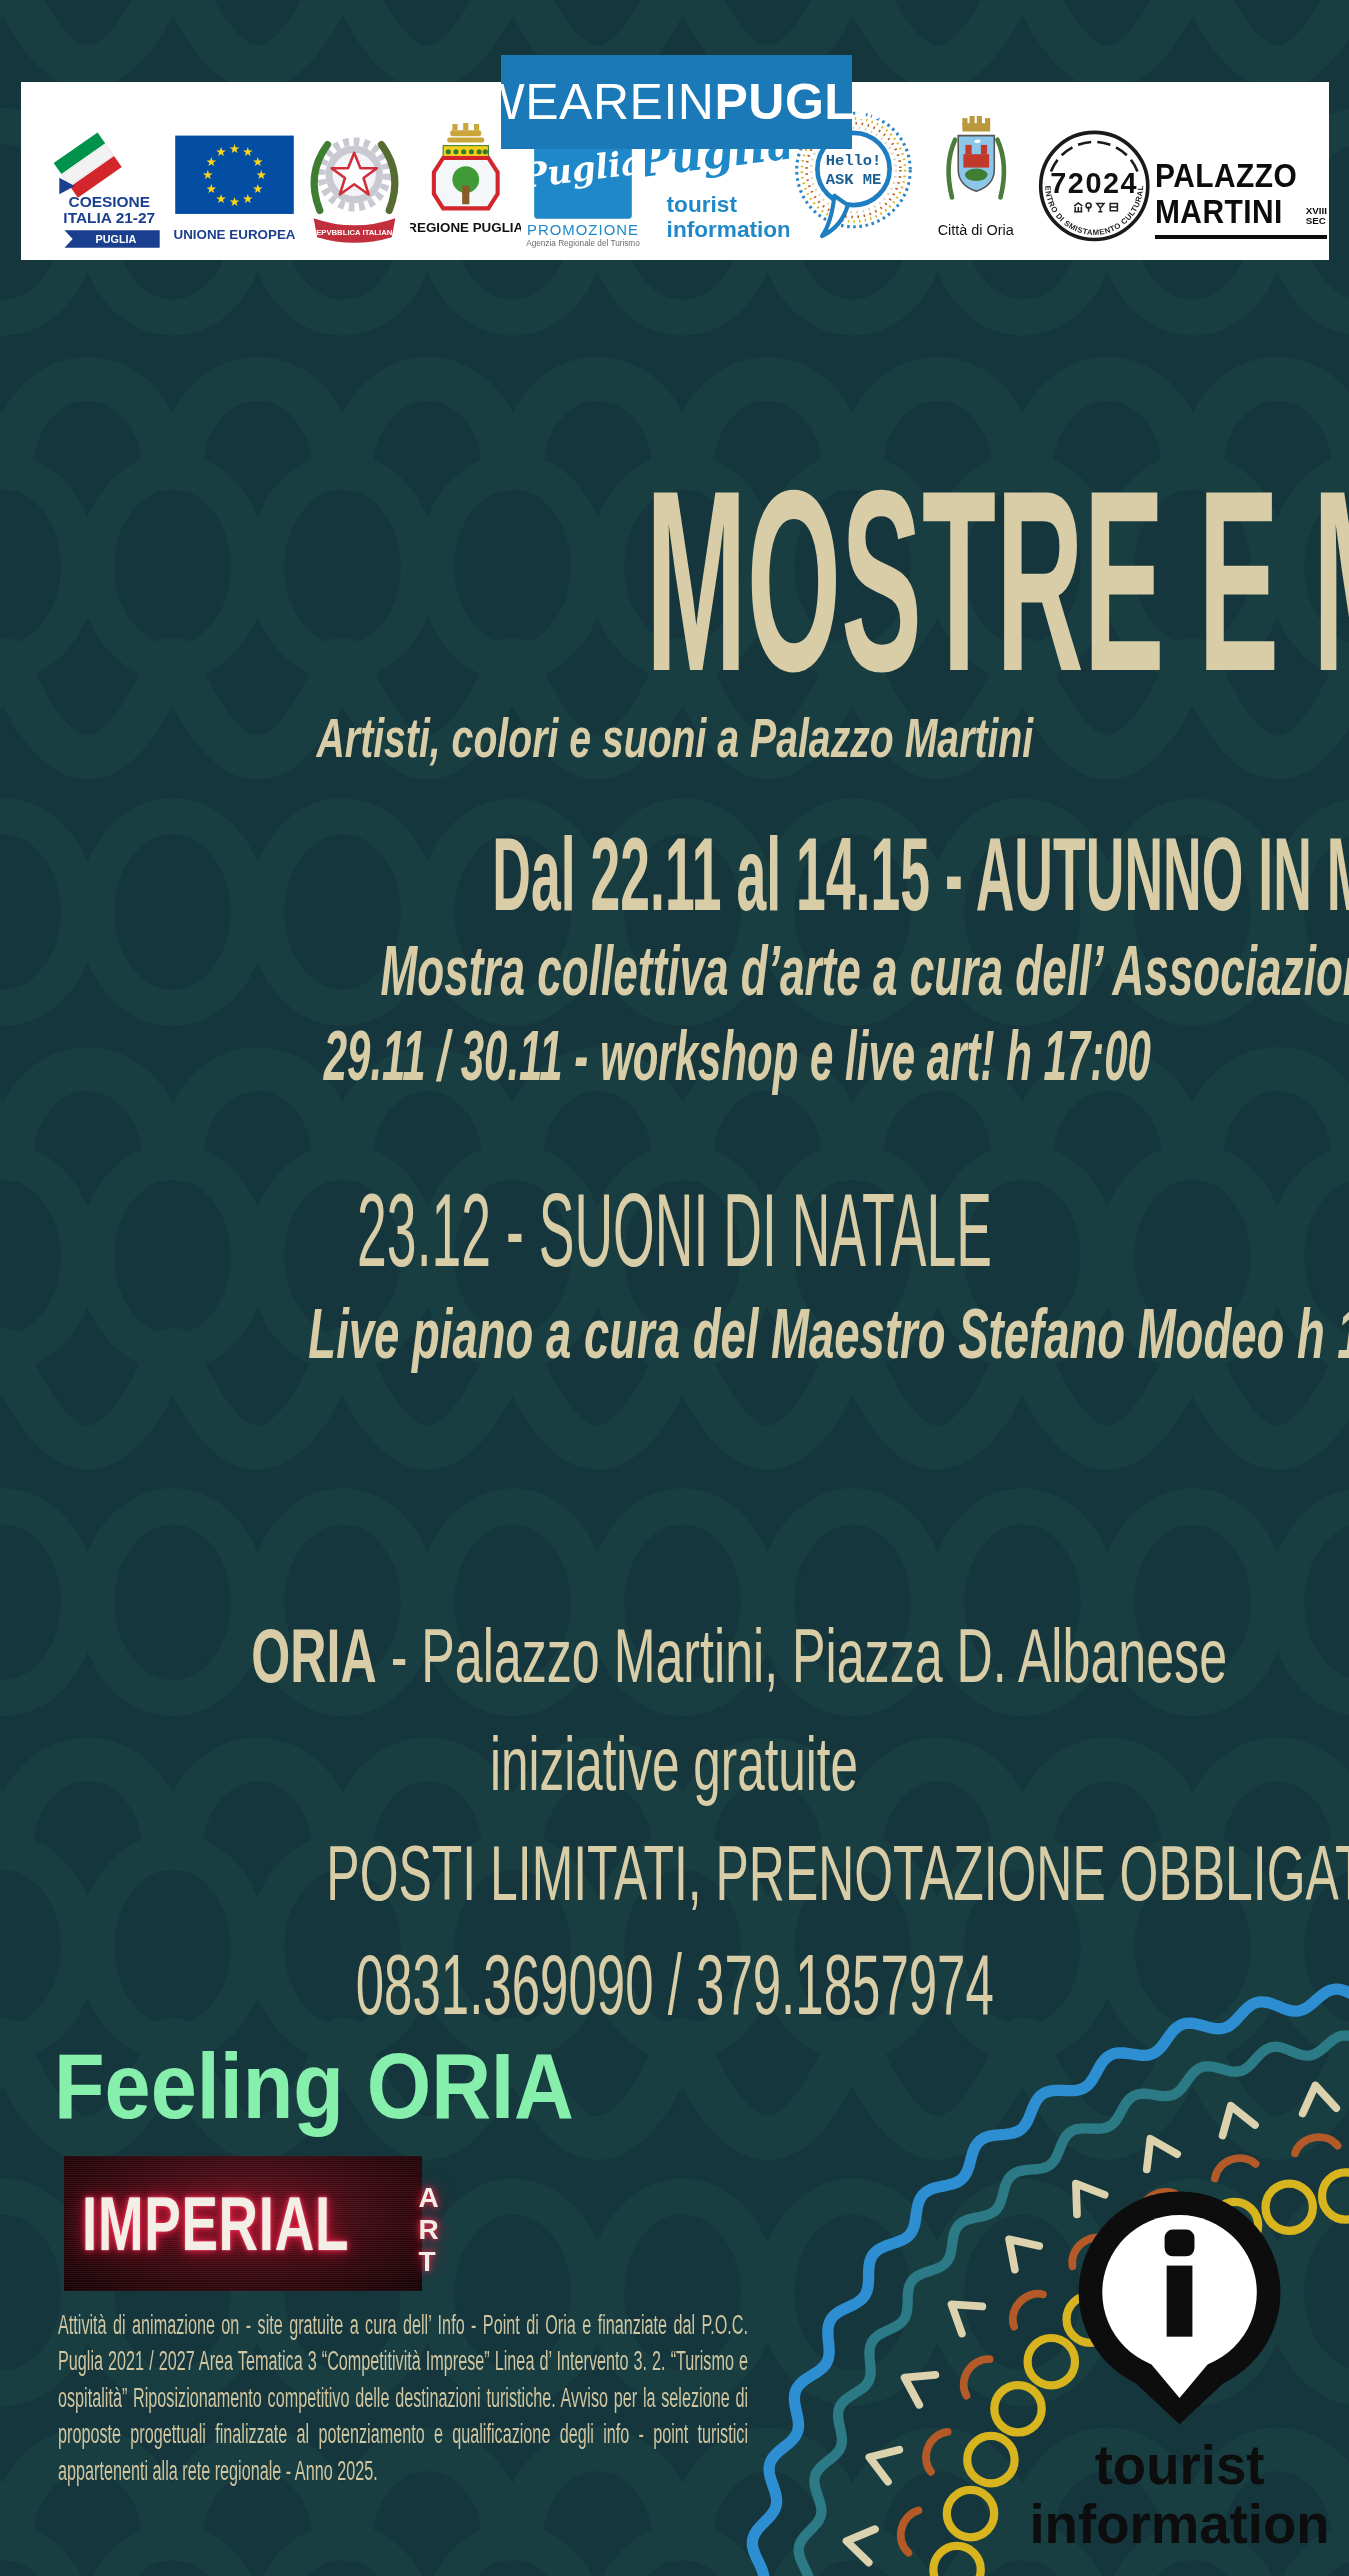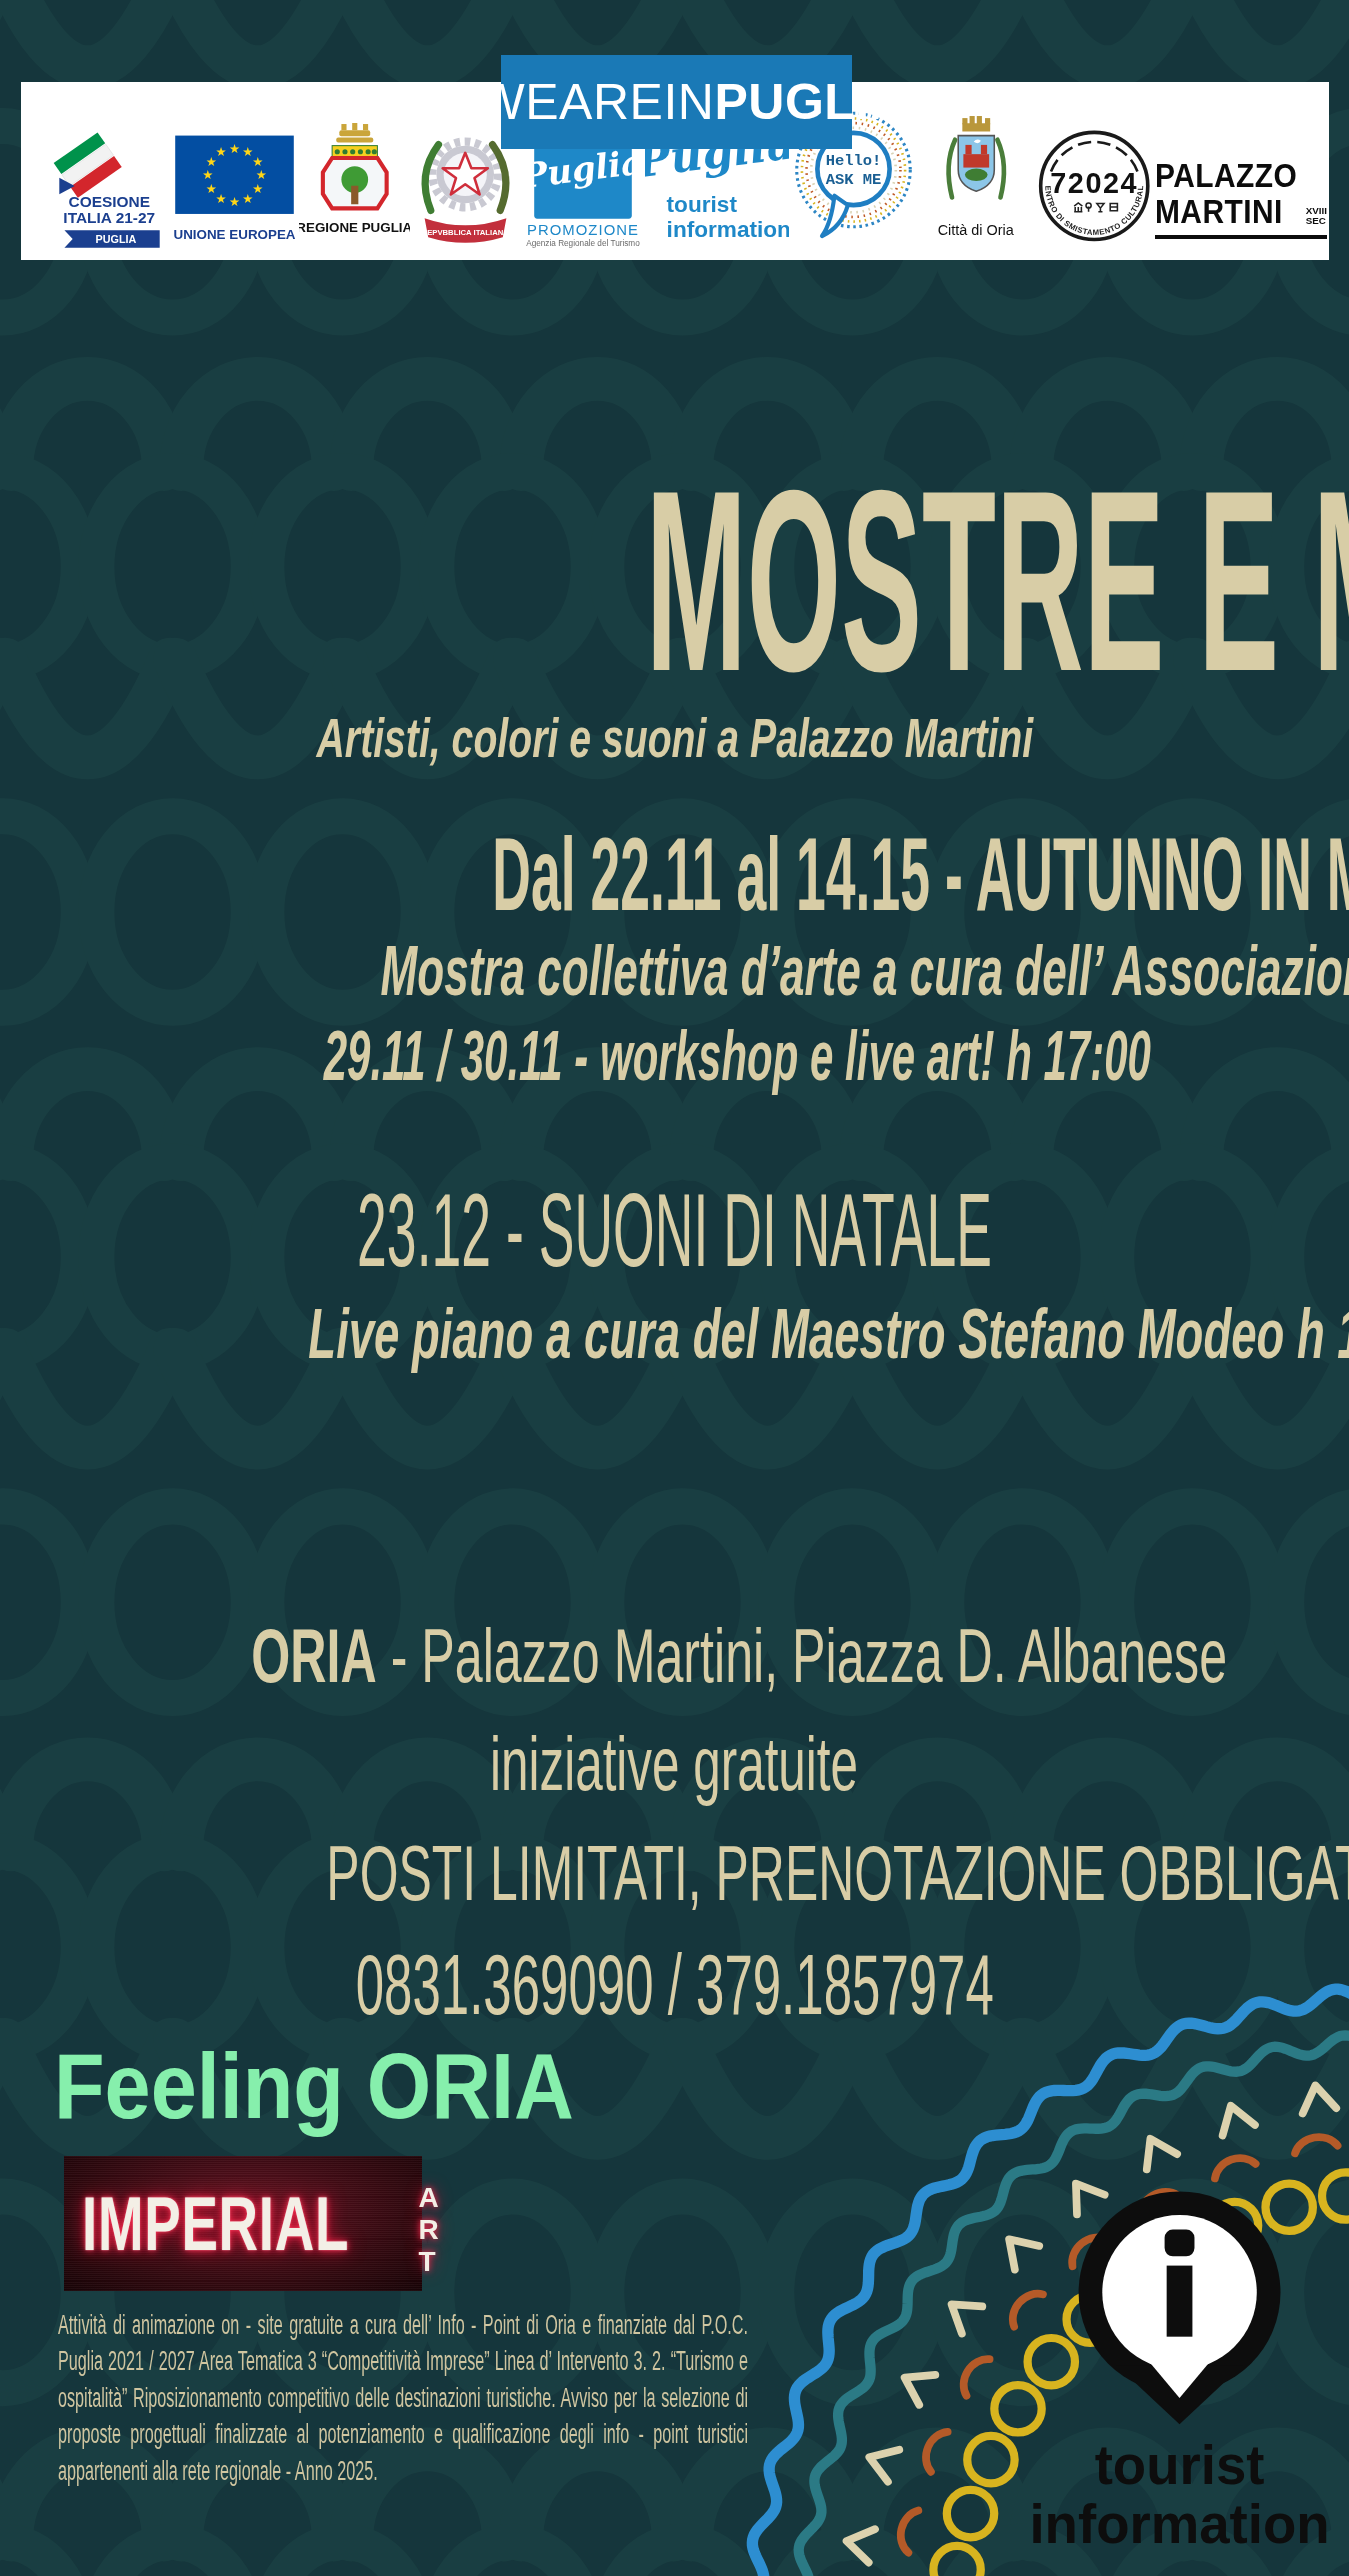--- a/index.html
+++ b/index.html
@@ -321,20 +321,33 @@
             <text x="124.99999999999999" y="38" text-anchor="middle" font-size="24" fill="#ffd617">★</text>
             <text x="151" y="44.966679003209194" text-anchor="middle" font-size="24" fill="#ffd617">★</text>
             <text x="170.0333209967908" y="63.99999999999998" text-anchor="middle" font-size="24" fill="#ffd617">★</text>
           </g>
         <text x="125" y="205" text-anchor="middle" font-size="26" font-weight="800" class="eu-label">UNIONE EUROPEA</text>
       </svg>
     </div>
 
     <div class="logo">
       <svg width="111" height="126" viewBox="0 0 215 245">
+        <circle cx="107" cy="100" r="56" fill="#c9c9d2"></circle>
+        <circle cx="107" cy="100" r="64" fill="none" stroke="#c9c9d2" stroke-width="16" stroke-dasharray="11 9"></circle>
+        <circle cx="107" cy="100" r="42" fill="#f4f4f8"></circle>
+        <path d="M107 58 L119 88 L151 88 L125 107 L135 139 L107 119 L79 139 L89 107 L63 88 L95 88 Z" fill="#ffffff" stroke="#cf2e3b" stroke-width="5" stroke-linejoin="round"></path>
+        <path d="M40 170 Q12 100 55 42" fill="none" stroke="#3f7d33" stroke-width="14" stroke-linecap="round"></path>
+        <path d="M175 170 Q203 100 160 42" fill="none" stroke="#556b2f" stroke-width="14" stroke-linecap="round"></path>
+        <path d="M28 185 Q107 213 187 185 L180 222 Q107 244 35 222 Z" fill="#c22f3c"></path>
+        <text x="107" y="218" text-anchor="middle" font-size="15" font-weight="700" fill="#ffffff">REPVBBLICA ITALIANA</text>
+      </svg>
+    </div>
+
+    <div class="logo">
+      <svg width="111" height="126" viewBox="0 0 215 245">
         <g>
           <rect x="78" y="14" width="60" height="12" rx="4" fill="#caa53a"></rect>
           <rect x="82" y="2" width="10" height="12" fill="#caa53a"></rect>
           <rect x="103" y="0" width="10" height="14" fill="#caa53a"></rect>
           <rect x="124" y="2" width="10" height="12" fill="#caa53a"></rect>
           <rect x="72" y="28" width="72" height="10" rx="4" fill="#caa53a"></rect>
         </g>
         <g>
           <rect x="64" y="44" width="88" height="24" fill="#f6d01f" stroke="#2f7c31" stroke-width="2"></rect>
           <circle cx="74" cy="56" r="5" fill="#2f7c31"></circle>
@@ -345,33 +358,20 @@
             <circle cx="146" cy="56" r="5" fill="#2f7c31"></circle>
           <polygon points="64,68 152,68 170,96 170,138 152,166 64,166 46,138 46,96" fill="#f4f7f9" stroke="#d3262c" stroke-width="8"></polygon>
           <circle cx="108" cy="110" r="26" fill="#3f9b35"></circle>
           <rect x="101" y="122" width="14" height="36" fill="#8a5a2a"></rect>
         </g>
         <text x="107" y="212" text-anchor="middle" font-size="26" font-weight="800" fill="#111111">REGIONE PUGLIA</text>
       </svg>
     </div>
 
     <div class="logo">
-      <svg width="111" height="126" viewBox="0 0 215 245">
-        <circle cx="107" cy="100" r="56" fill="#c9c9d2"></circle>
-        <circle cx="107" cy="100" r="64" fill="none" stroke="#c9c9d2" stroke-width="16" stroke-dasharray="11 9"></circle>
-        <circle cx="107" cy="100" r="42" fill="#f4f4f8"></circle>
-        <path d="M107 58 L119 88 L151 88 L125 107 L135 139 L107 119 L79 139 L89 107 L63 88 L95 88 Z" fill="#ffffff" stroke="#cf2e3b" stroke-width="5" stroke-linejoin="round"></path>
-        <path d="M40 170 Q12 100 55 42" fill="none" stroke="#3f7d33" stroke-width="14" stroke-linecap="round"></path>
-        <path d="M175 170 Q203 100 160 42" fill="none" stroke="#556b2f" stroke-width="14" stroke-linecap="round"></path>
-        <path d="M28 185 Q107 213 187 185 L180 222 Q107 244 35 222 Z" fill="#c22f3c"></path>
-        <text x="107" y="218" text-anchor="middle" font-size="15" font-weight="700" fill="#ffffff">REPVBBLICA ITALIANA</text>
-      </svg>
-    </div>
-
-    <div class="logo">
       <svg width="124" height="131" viewBox="0 0 240 255">
         <rect x="25" y="6" width="190" height="190" rx="6" fill="#1e88c8"></rect>
         <text x="120" y="122" text-anchor="middle" font-size="66" font-weight="700" font-style="italic" font-family="DejaVu Serif, serif" fill="#ffffff" transform="rotate(-7 120 110)">Puglia</text>
         <text x="120" y="228" text-anchor="middle" font-size="29" font-weight="400" fill="#1e88c8" letter-spacing="2">PROMOZIONE</text>
         <text x="120" y="250" text-anchor="middle" font-size="16" fill="#6b6b6b">Agenzia Regionale del Turismo</text>
       </svg>
     </div>
 
     <div class="logo">
       <svg width="144" height="129" viewBox="0 0 280 250">

